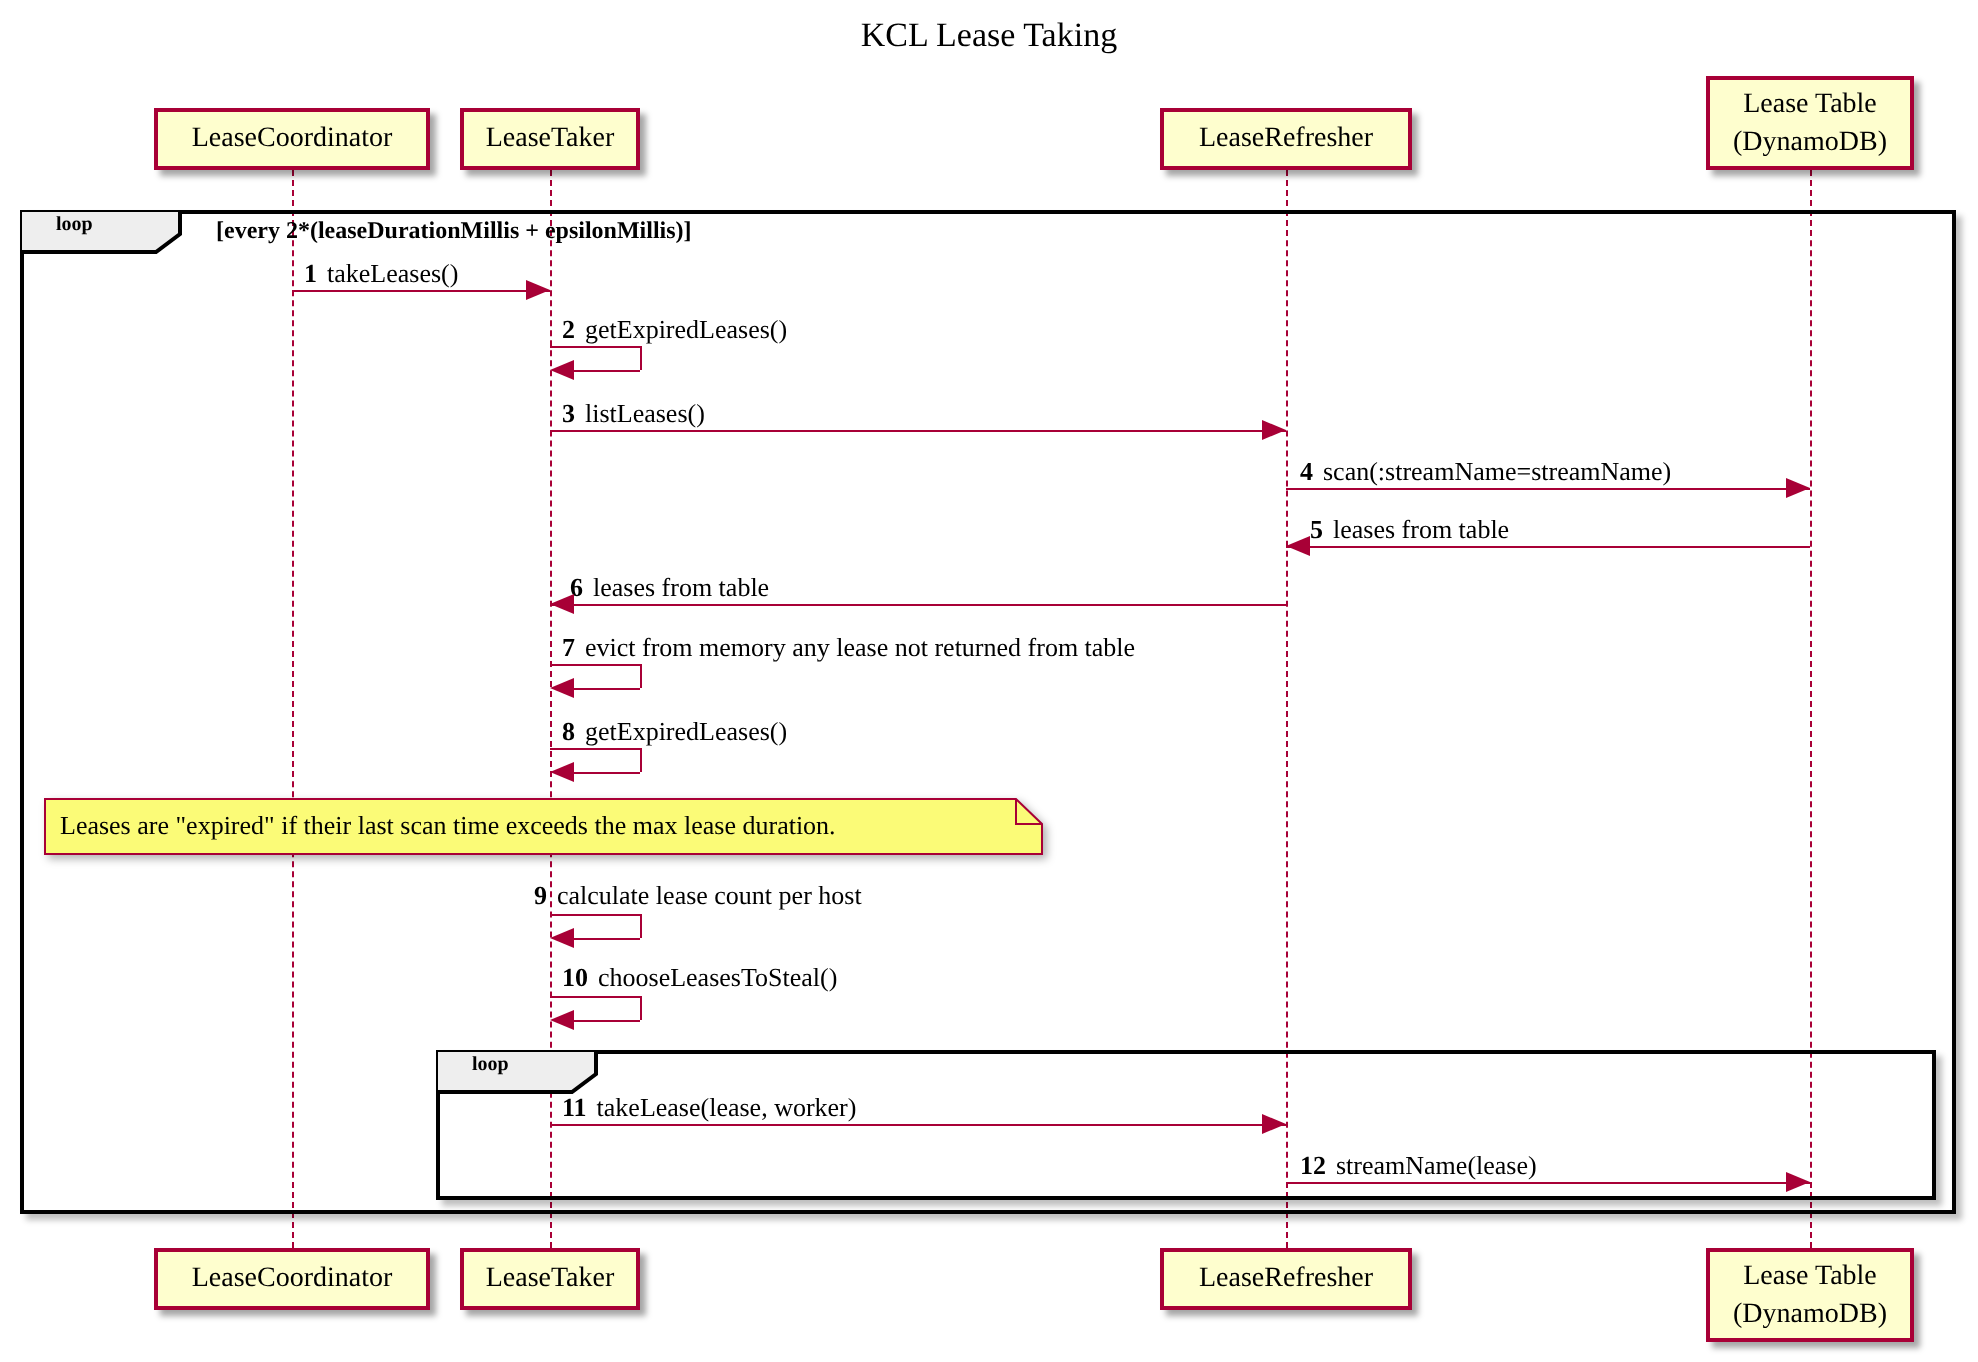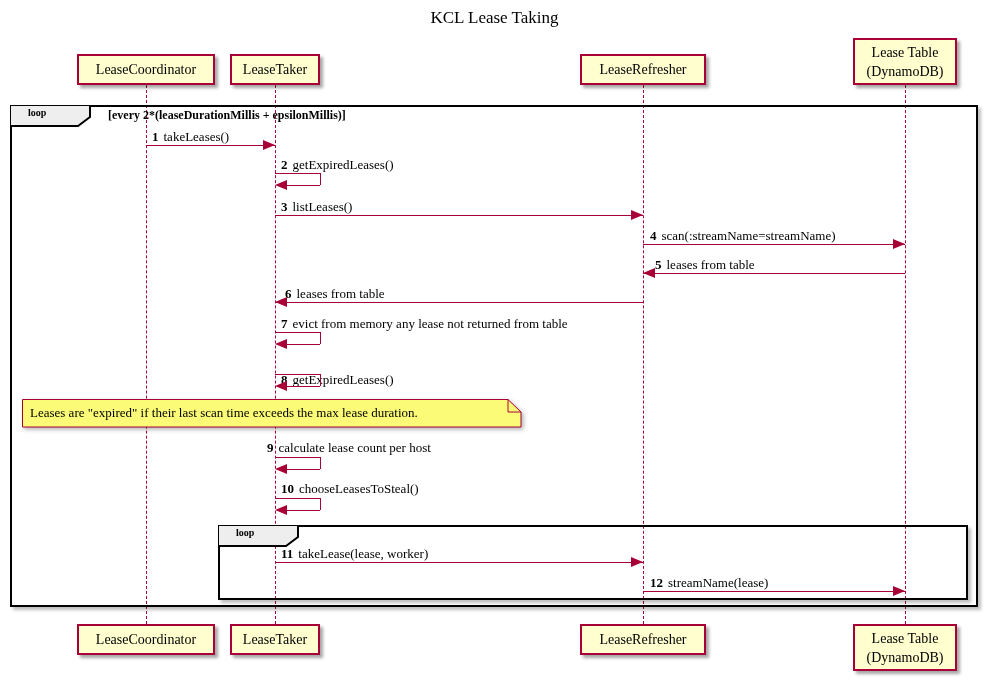--- a/index.html
+++ b/index.html
@@ -147,21 +147,21 @@
     <div class="msg-label" style="left:281px;top:316px">
       <span class="mnum">7</span><span>evict from memory any lease not returned from table</span>
     </div>
     <div class="hline" style="left:275px;top:332px;width:45px"></div>
     <div class="vline" style="left:320px;top:332px;height:12px"></div>
     <div class="hline" style="left:280px;top:344px;width:40px"></div>
     <div class="arr-l" style="left:275px;top:339px"></div>
   </div>
 
   <div class="msg">
-    <div class="msg-label" style="left:281px;top:372px">
+    <div class="msg-label" style="left:281px;top:358px">
       <span class="mnum">8</span><span>getExpiredLeases()</span>
     </div>
     <div class="hline" style="left:275px;top:374px;width:45px"></div>
     <div class="vline" style="left:320px;top:374px;height:12px"></div>
     <div class="hline" style="left:280px;top:386px;width:40px"></div>
     <div class="arr-l" style="left:275px;top:381px"></div>
   </div>
 
   <div class="note-wrap" style="left:22px;top:399px">
     <svg width="500" height="29">

